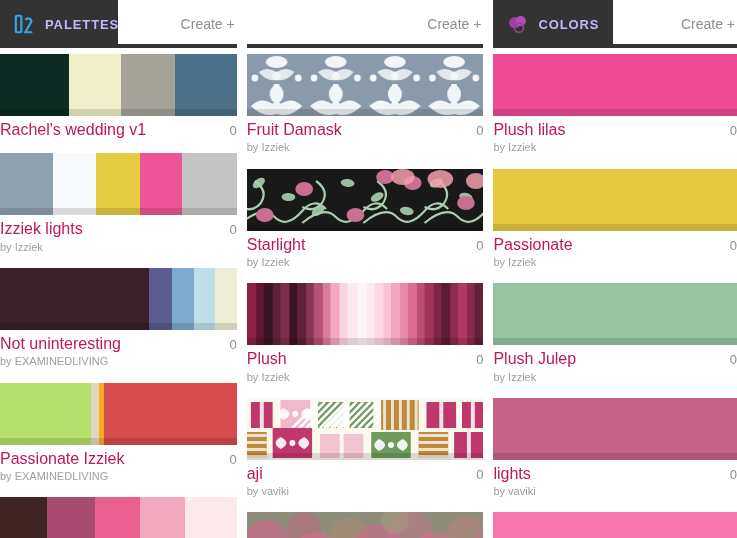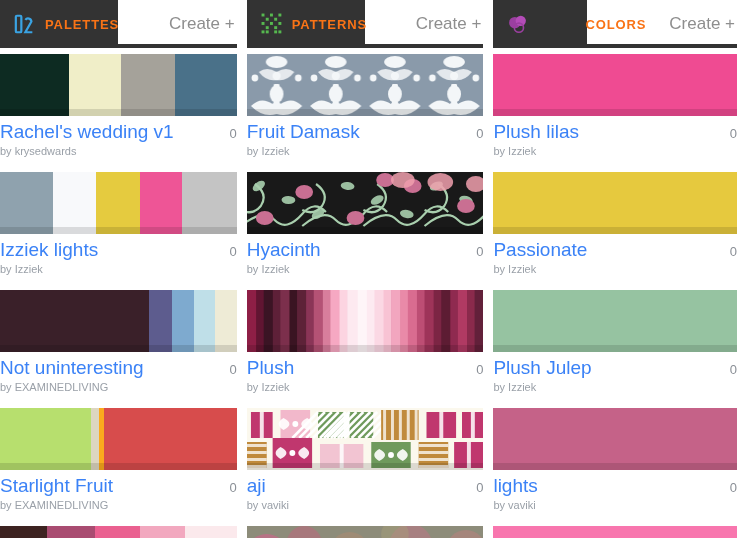--- a/index.html
+++ b/index.html
@@ -36,34 +36,34 @@
     padding:0 14px 0 14px;
     box-sizing:border-box;
   }
   .tab-icon{
     width:22px;height:22px;
     margin-right:9px;
     display:block;
     flex:0 0 auto;
   }
   .tab-label{
-    color:#f97316;
+    color:#c4b5fd;
     font-size:13px;
     font-weight:bold;
     letter-spacing:0.9px;
     line-height:1;
     white-space:nowrap;
   }
   .create-link{
     position:absolute;
     right:2px;
     top:0;
     height:48px;
     line-height:48px;
-    font-size:17px;
+    font-size:14px;
     color:#8e8e8e;
     white-space:nowrap;
     cursor:pointer;
   }
   .tab-underline{
     position:absolute;
     left:0;right:0;
     bottom:0;
     height:4px;
     background:#333333;
@@ -92,22 +92,22 @@
   }
   .meta{
     padding-top:5px;
   }
   .metatop{
     display:flex;
     justify-content:space-between;
     align-items:baseline;
   }
   .title{
-    font-size:19px;
-    color:#3b82f6;
+    font-size:16px;
+    color:#be185d;
     line-height:1.15;
   }
   .count{
     font-size:13px;
     color:#8a8f96;
     line-height:1.15;
   }
   .byline{
     font-size:11px;
     color:#9aa0a8;
@@ -151,21 +151,20 @@
             <div class="sw" style="background: rgb(13, 43, 34); width: 29%;"></div>
             <div class="sw" style="background: rgb(240, 238, 200); width: 22%;"></div>
             <div class="sw" style="background: rgb(165, 162, 154); width: 23%;"></div>
             <div class="sw" style="background: rgb(74, 113, 137); width: 26%;"></div>
           </div>
           <div class="meta">
             <div class="metatop">
               <span class="title">Rachel's wedding v1</span>
               <span class="count">0</span>
             </div>
-            <div class="byline">by krysedwards</div>
           </div>
         </div>
         <div class="card">
           <div class="swatchrow">
             <div class="sw" style="background: rgb(143, 162, 174); width: 22.5%;"></div>
             <div class="sw" style="background: rgb(248, 249, 251); width: 18%;"></div>
             <div class="sw" style="background: rgb(229, 203, 63); width: 18.5%;"></div>
             <div class="sw" style="background: rgb(238, 85, 150); width: 18%;"></div>
             <div class="sw" style="background: rgb(196, 196, 196); width: 23%;"></div>
           </div>
@@ -195,59 +194,40 @@
         </div>
         <div class="card">
           <div class="swatchrow">
             <div class="sw" style="background: rgb(183, 223, 110); width: 38.5%;"></div>
             <div class="sw" style="background: rgb(221, 214, 192); width: 3.2%;"></div>
             <div class="sw" style="background: rgb(251, 169, 29); width: 2.3%;"></div>
             <div class="sw" style="background: rgb(215, 76, 76); width: 56%;"></div>
           </div>
           <div class="meta">
             <div class="metatop">
-              <span class="title">Starlight Fruit</span>
+              <span class="title">Passionate Izziek</span>
               <span class="count">0</span>
             </div>
             <div class="byline">by EXAMINEDLIVING</div>
           </div>
         </div>
         <div class="card">
           <div class="swatchrow">
             <div class="sw" style="background: rgb(61, 35, 33); width: 22%;"></div>
             <div class="sw" style="background: rgb(169, 76, 113); width: 22%;"></div>
             <div class="sw" style="background: rgb(234, 96, 144); width: 21%;"></div>
             <div class="sw" style="background: rgb(242, 168, 191); width: 21%;"></div>
             <div class="sw" style="background: rgb(251, 233, 236); width: 24%;"></div>
           </div>
         </div>
       </div>
     </div>
     <div class="column">
       <div class="tabbar">
         <div class="tab-underline"></div>
-        <div class="tab" style="width: 118px;">
-          <span class="tab-icon"><svg viewBox="0 0 24 24" xmlns="http://www.w3.org/2000/svg">
-              <rect x="0.6" y="0.6" width="3.2" height="3.2" fill="#56b84f"></rect>
-              <rect x="9.799999999999999" y="0.6" width="3.2" height="3.2" fill="#56b84f"></rect>
-              <rect x="19" y="0.6" width="3.2" height="3.2" fill="#56b84f"></rect>
-              <rect x="5.199999999999999" y="5.199999999999999" width="3.2" height="3.2" fill="#56b84f"></rect>
-              <rect x="14.399999999999999" y="5.199999999999999" width="3.2" height="3.2" fill="#56b84f"></rect>
-              <rect x="0.6" y="9.799999999999999" width="3.2" height="3.2" fill="#56b84f"></rect>
-              <rect x="9.799999999999999" y="9.799999999999999" width="3.2" height="3.2" fill="#56b84f"></rect>
-              <rect x="19" y="9.799999999999999" width="3.2" height="3.2" fill="#56b84f"></rect>
-              <rect x="5.199999999999999" y="14.399999999999999" width="3.2" height="3.2" fill="#56b84f"></rect>
-              <rect x="14.399999999999999" y="14.399999999999999" width="3.2" height="3.2" fill="#56b84f"></rect>
-              <rect x="0.6" y="19" width="3.2" height="3.2" fill="#56b84f"></rect>
-              <rect x="5.199999999999999" y="19" width="3.2" height="3.2" fill="#56b84f"></rect>
-              <rect x="14.399999999999999" y="19" width="3.2" height="3.2" fill="#56b84f"></rect>
-              <rect x="19" y="19" width="3.2" height="3.2" fill="#56b84f"></rect>
-            </svg></span>
-          <span class="tab-label">PATTERNS</span>
-        </div>
         <a class="create-link">Create +</a>
       </div>
       <div class="cards">
         <div class="card">
           <div class="thumb">
             <svg viewBox="0 0 240 62" preserveAspectRatio="none" xmlns="http://www.w3.org/2000/svg">
               <rect width="240" height="62" fill="#8a9aaa"></rect>
               <defs>
                 <pattern id="dam" width="60" height="62" patternUnits="userSpaceOnUse">
                   <g fill="#f3f6f8">
@@ -307,21 +287,21 @@
               </g>
               <g fill="#f0a0ae" opacity="0.85">
                 <ellipse cx="158" cy="8" rx="12" ry="8"></ellipse>
                 <ellipse cx="196" cy="10" rx="13" ry="9"></ellipse>
                 <ellipse cx="232" cy="12" rx="10" ry="8"></ellipse>
               </g>
             </svg>
           </div>
           <div class="meta">
             <div class="metatop">
-              <span class="title">Hyacinth</span>
+              <span class="title">Starlight</span>
               <span class="count">0</span>
             </div>
             <div class="byline">by Izziek</div>
           </div>
         </div>
         <div class="card">
           <div class="thumb">
             <svg viewBox="0 0 240 62" preserveAspectRatio="none" xmlns="http://www.w3.org/2000/svg">
               <rect width="240" height="62" fill="#a8295a"></rect>
               <rect x="0" y="0" width="9.830769230769231" height="62" fill="#8e1f46"></rect>
@@ -452,21 +432,21 @@
               <circle cx="96" cy="52" r="18" fill="#cf7b94" opacity="0.4"></circle>
               <circle cx="244" cy="40" r="20" fill="#d0688f" opacity="0.45"></circle>
             </svg>
           </div>
         </div>
       </div>
     </div>
     <div class="column">
       <div class="tabbar">
         <div class="tab-underline"></div>
-        <div class="tab" style="width: 94px; gap: 47px;">
+        <div class="tab" style="width: 120px;">
           <span class="tab-icon"><svg viewBox="0 0 24 24" xmlns="http://www.w3.org/2000/svg">
               <circle cx="8.5" cy="10.5" r="6.2" fill="#9b3fa0"></circle>
               <circle cx="15" cy="8.5" r="5.6" fill="#b44cb8"></circle>
               <circle cx="13" cy="16" r="5" fill="none" stroke="#9b3fa0" stroke-width="1.8"></circle>
             </svg></span>
           <span class="tab-label">COLORS</span>
         </div>
         <a class="create-link">Create +</a>
       </div>
       <div class="cards">

